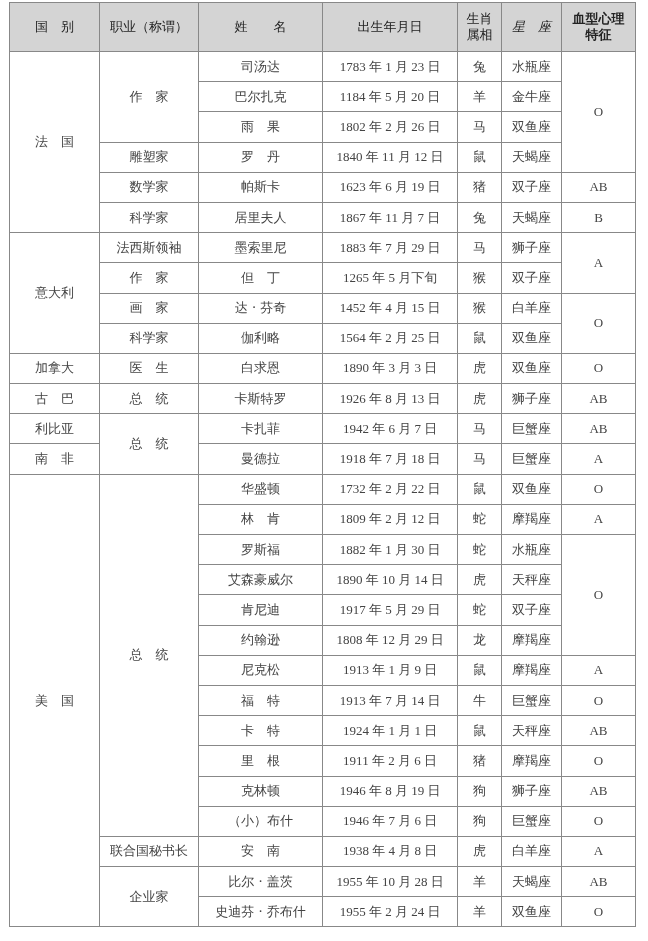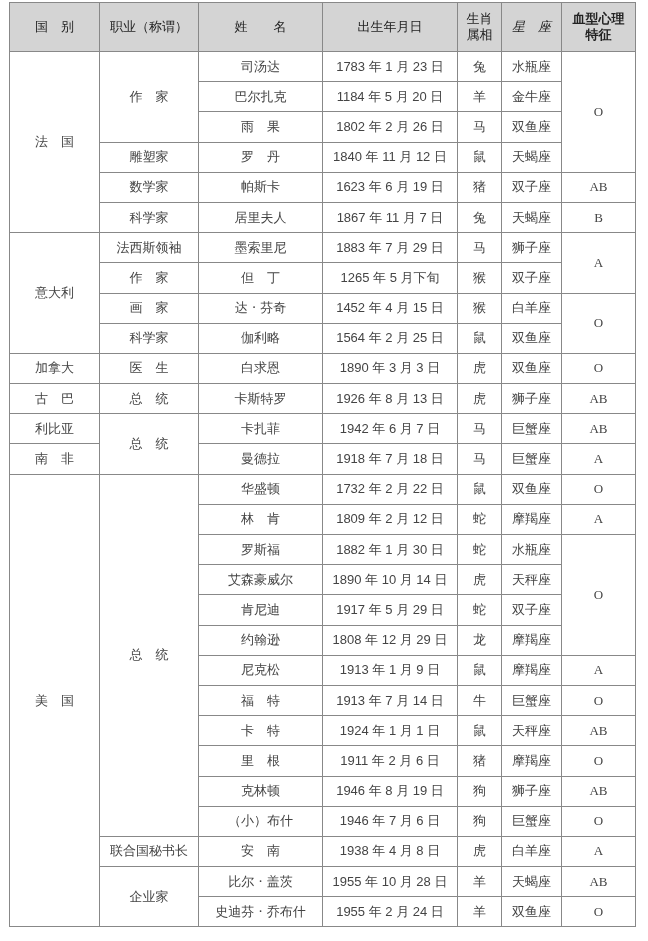--- a/index.html
+++ b/index.html
@@ -6,21 +6,21 @@
   body { width: 648px; height: 941px; position: relative; overflow: hidden;
          font-family: "DejaVu Serif", "Liberation Serif", serif; color: #333; }
   table.main { position: absolute; left: 9px; top: 2px; width: 626px;
                border-collapse: collapse; table-layout: fixed;
                border: 1.5px solid #555; }
   table.main th, table.main td { border: 1px solid #888; text-align: center;
                vertical-align: middle; padding: 0; font-size: 13px; line-height: 16px; }
   table.main th { background: #d4d4d4; height: 48px; font-family: "DejaVu Sans", "Liberation Sans", sans-serif;
                   font-weight: normal; color: #222; font-size: 13px; }
   table.main td { height: 29.2px; color: #444; }
-  td.date { text-align: left; padding-left: 6px; font-family: Liberation Sans, sans-serif; font-size: 13.5px; }
+  td.date { text-align: left; padding-left: 6px; font-family: Liberation Serif, serif; font-size: 13.5px; }
   td.blood { font-family: "Liberation Serif", serif; font-size: 13.5px; }
 </style>
 </head>
 <body>
 
 <table class="main">
   <colgroup>
     <col style="width:90px">
       <col style="width:99px">
       <col style="width:124px">

